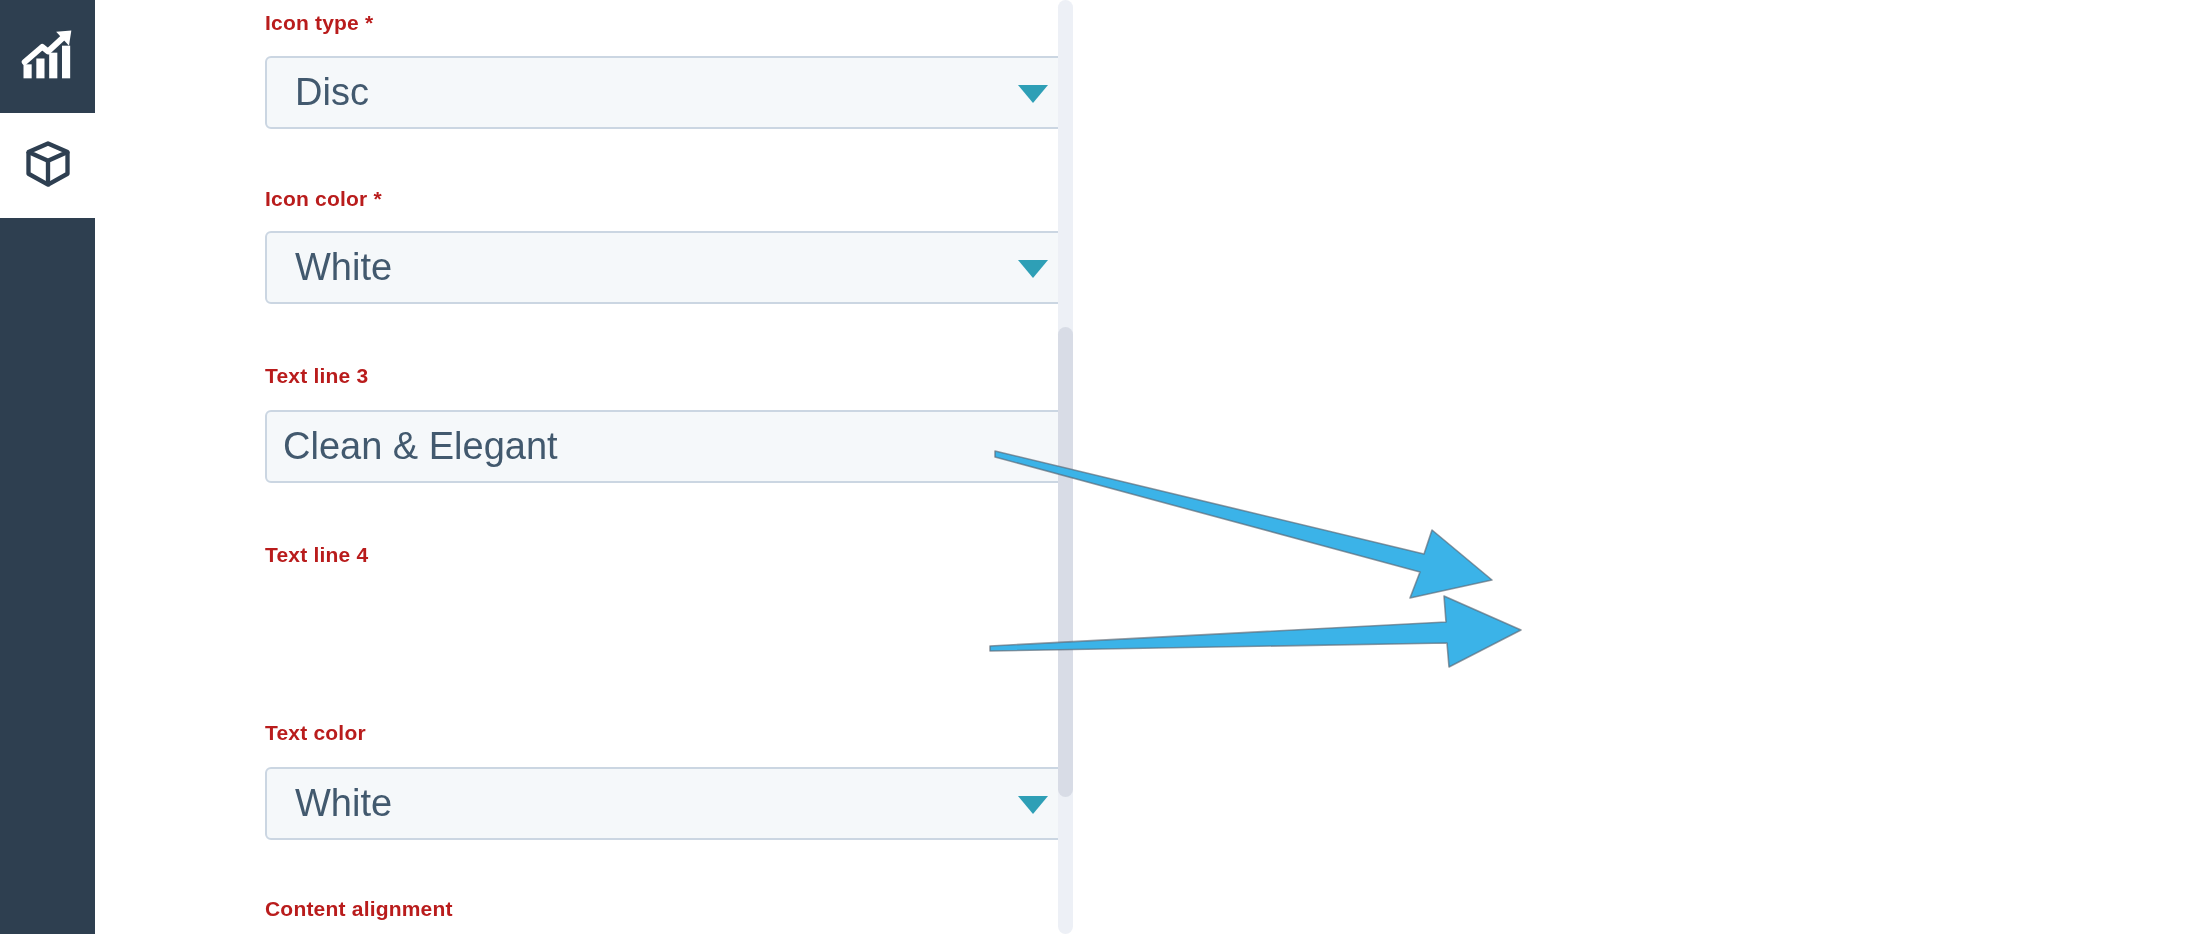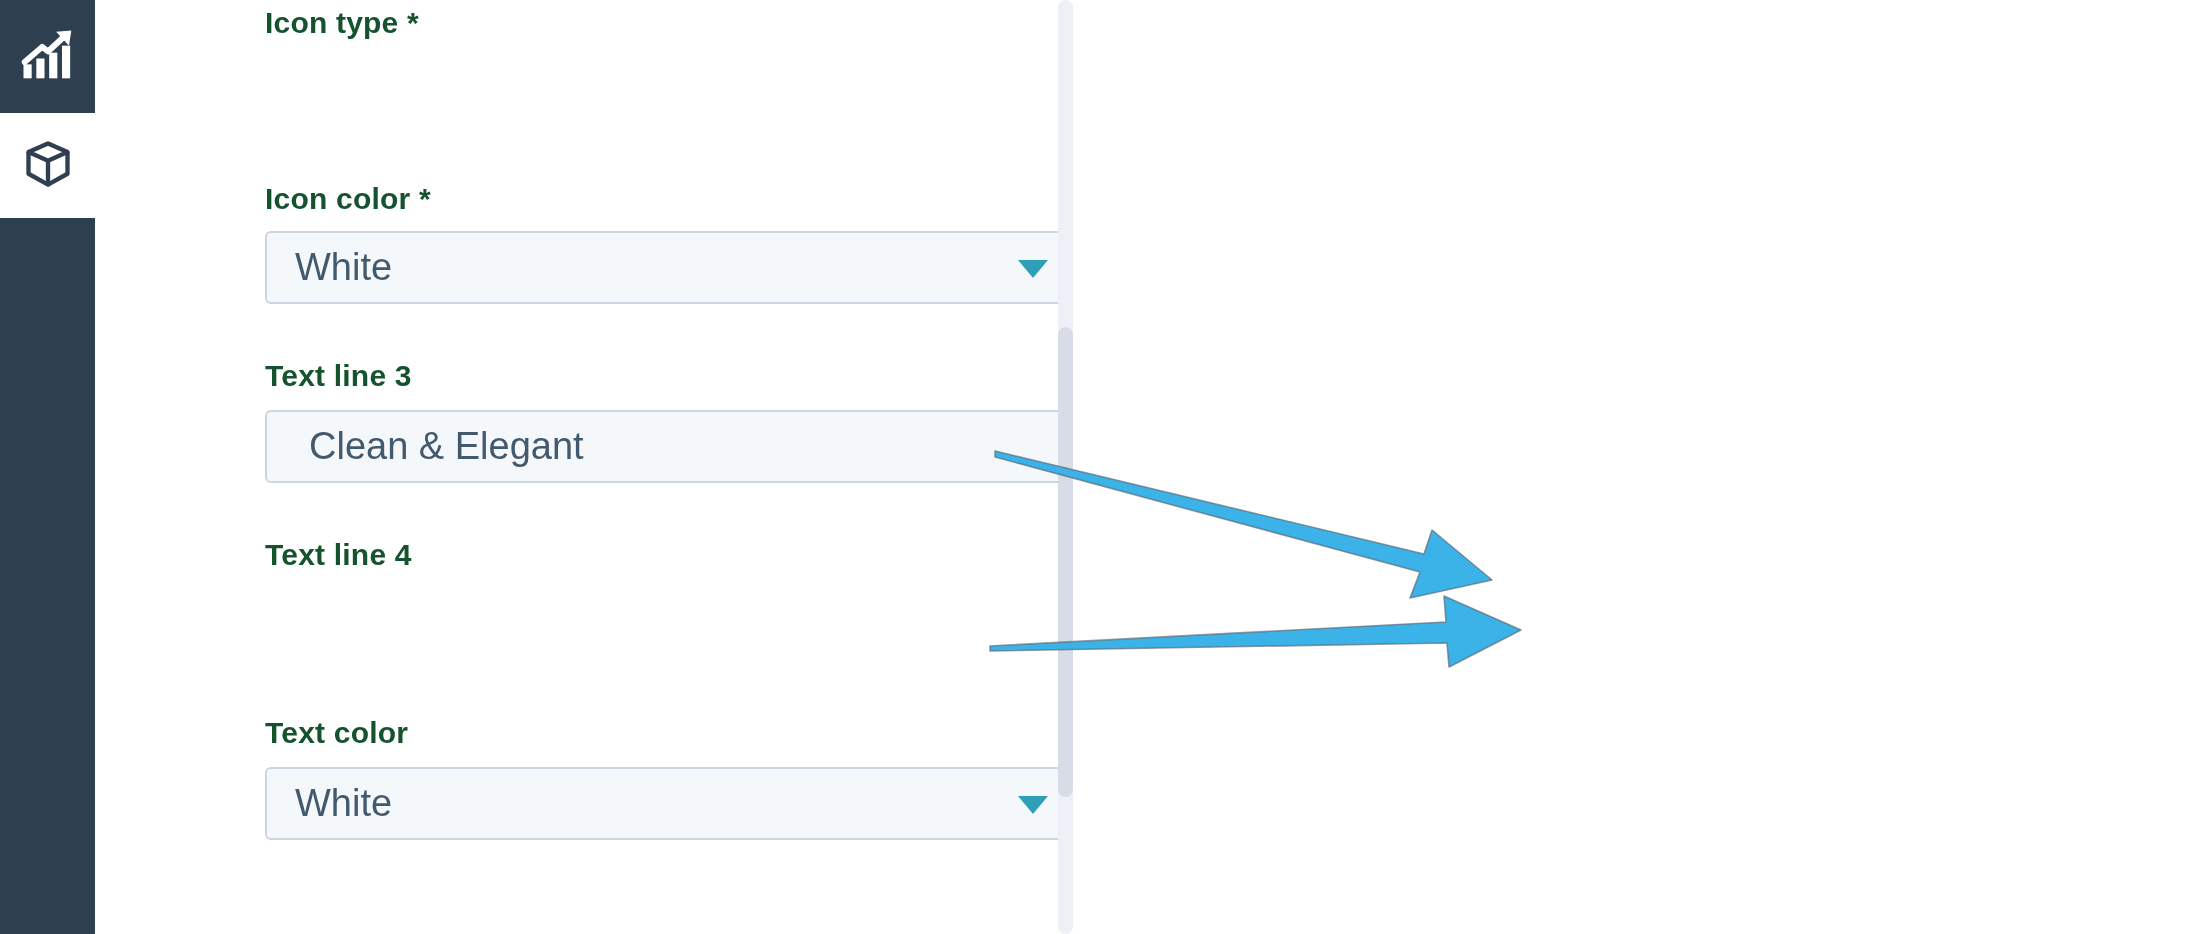--- a/index.html
+++ b/index.html
@@ -12,35 +12,35 @@
   
   .sidebar{position:absolute;left:0;top:0;width:95px;height:934px;background:#2e3f50;}
   .side-tile{position:absolute;left:0;width:95px;display:flex;align-items:center;justify-content:center;cursor:pointer;}
   .tile-analytics{top:0;height:113px;background:#2e3f50;}
   .tile-modules{top:113px;height:105px;background:#ffffff;}
 
   
   .form-panel{position:absolute;left:95px;top:0;width:963px;height:934px;background:#ffffff;}
   .field-label{
     position:absolute;left:170px;
-    font-size:30px;font-weight:600;color:#14532d;letter-spacing:.2px;line-height:38px;
+    font-size:21px;font-weight:600;color:#b91c1c;letter-spacing:.2px;line-height:38px;
   }
   .control{
     position:absolute;left:170px;width:815px;height:73px;box-sizing:border-box;
     background:#f5f8fa;border:2px solid #cbd6e2;border-radius:6px;
     font-family:"Liberation Sans",sans-serif;font-size:38px;color:#42596e;
   }
   .select{display:flex;align-items:center;padding:0 70px 0 28px;cursor:pointer;position:absolute;}
   .select .value{white-space:nowrap;}
   .caret{
     position:absolute;right:30px;top:50%;margin-top:-8px;width:0;height:0;
     border-left:15px solid transparent;border-right:15px solid transparent;
     border-top:18px solid #2e9fb6;
   }
-  input.control{padding:0 42px;outline:none;}
+  input.control{padding:0 16px;outline:none;}
 
   
   .scroll-track{position:absolute;left:1058px;top:0;width:15px;height:934px;background:#edf0f6;border-radius:8px;}
   .scroll-thumb{position:absolute;left:1058px;top:327px;width:15px;height:470px;background:#d8dce6;border-radius:8px;cursor:pointer;}
 
   
   .preview-panel{position:absolute;left:1073px;top:0;width:1127px;height:934px;background:#ffffff;}
 
   
   .arrows-overlay{position:absolute;left:0;top:0;width:2200px;height:934px;pointer-events:none;z-index:50;}
@@ -68,38 +68,43 @@
         <path d="M6 13 L6 33 L24 43 L24 21"></path>
         <path d="M42 13 L42 33 L24 43"></path>
       </svg>
     </span>
   </div>
 </div>
 
 <div class="form-panel">
 
   <div class="field-label" style="top:4px">Icon type *</div>
+  <div class="control select" style="top:56px">
+    <span class="value">Disc</span>
+    <span class="caret"></span>
+  </div>
 
   <div class="field-label" style="top:180px">Icon color *</div>
   <div class="control select" style="top:231px">
     <span class="value">White</span>
     <span class="caret"></span>
   </div>
 
   <div class="field-label" style="top:357px">Text line 3</div>
   <input class="control" style="top: 410px;" type="text" readonly="" value="Clean &amp; Elegant">
 
   <div class="field-label" style="top:536px">Text line 4</div>
 
   <div class="field-label" style="top:714px">Text color</div>
   <div class="control select" style="top:767px">
     <span class="value">White</span>
     <span class="caret"></span>
   </div>
 
+  <div class="field-label" style="top:890px">Content alignment</div>
 </div>
 
 <div class="scroll-track"></div>
 <div class="scroll-thumb"></div>
 
 <div class="preview-panel">
   
 </div>
 
 <svg class="arrows-overlay" viewBox="0 0 2200 934">

